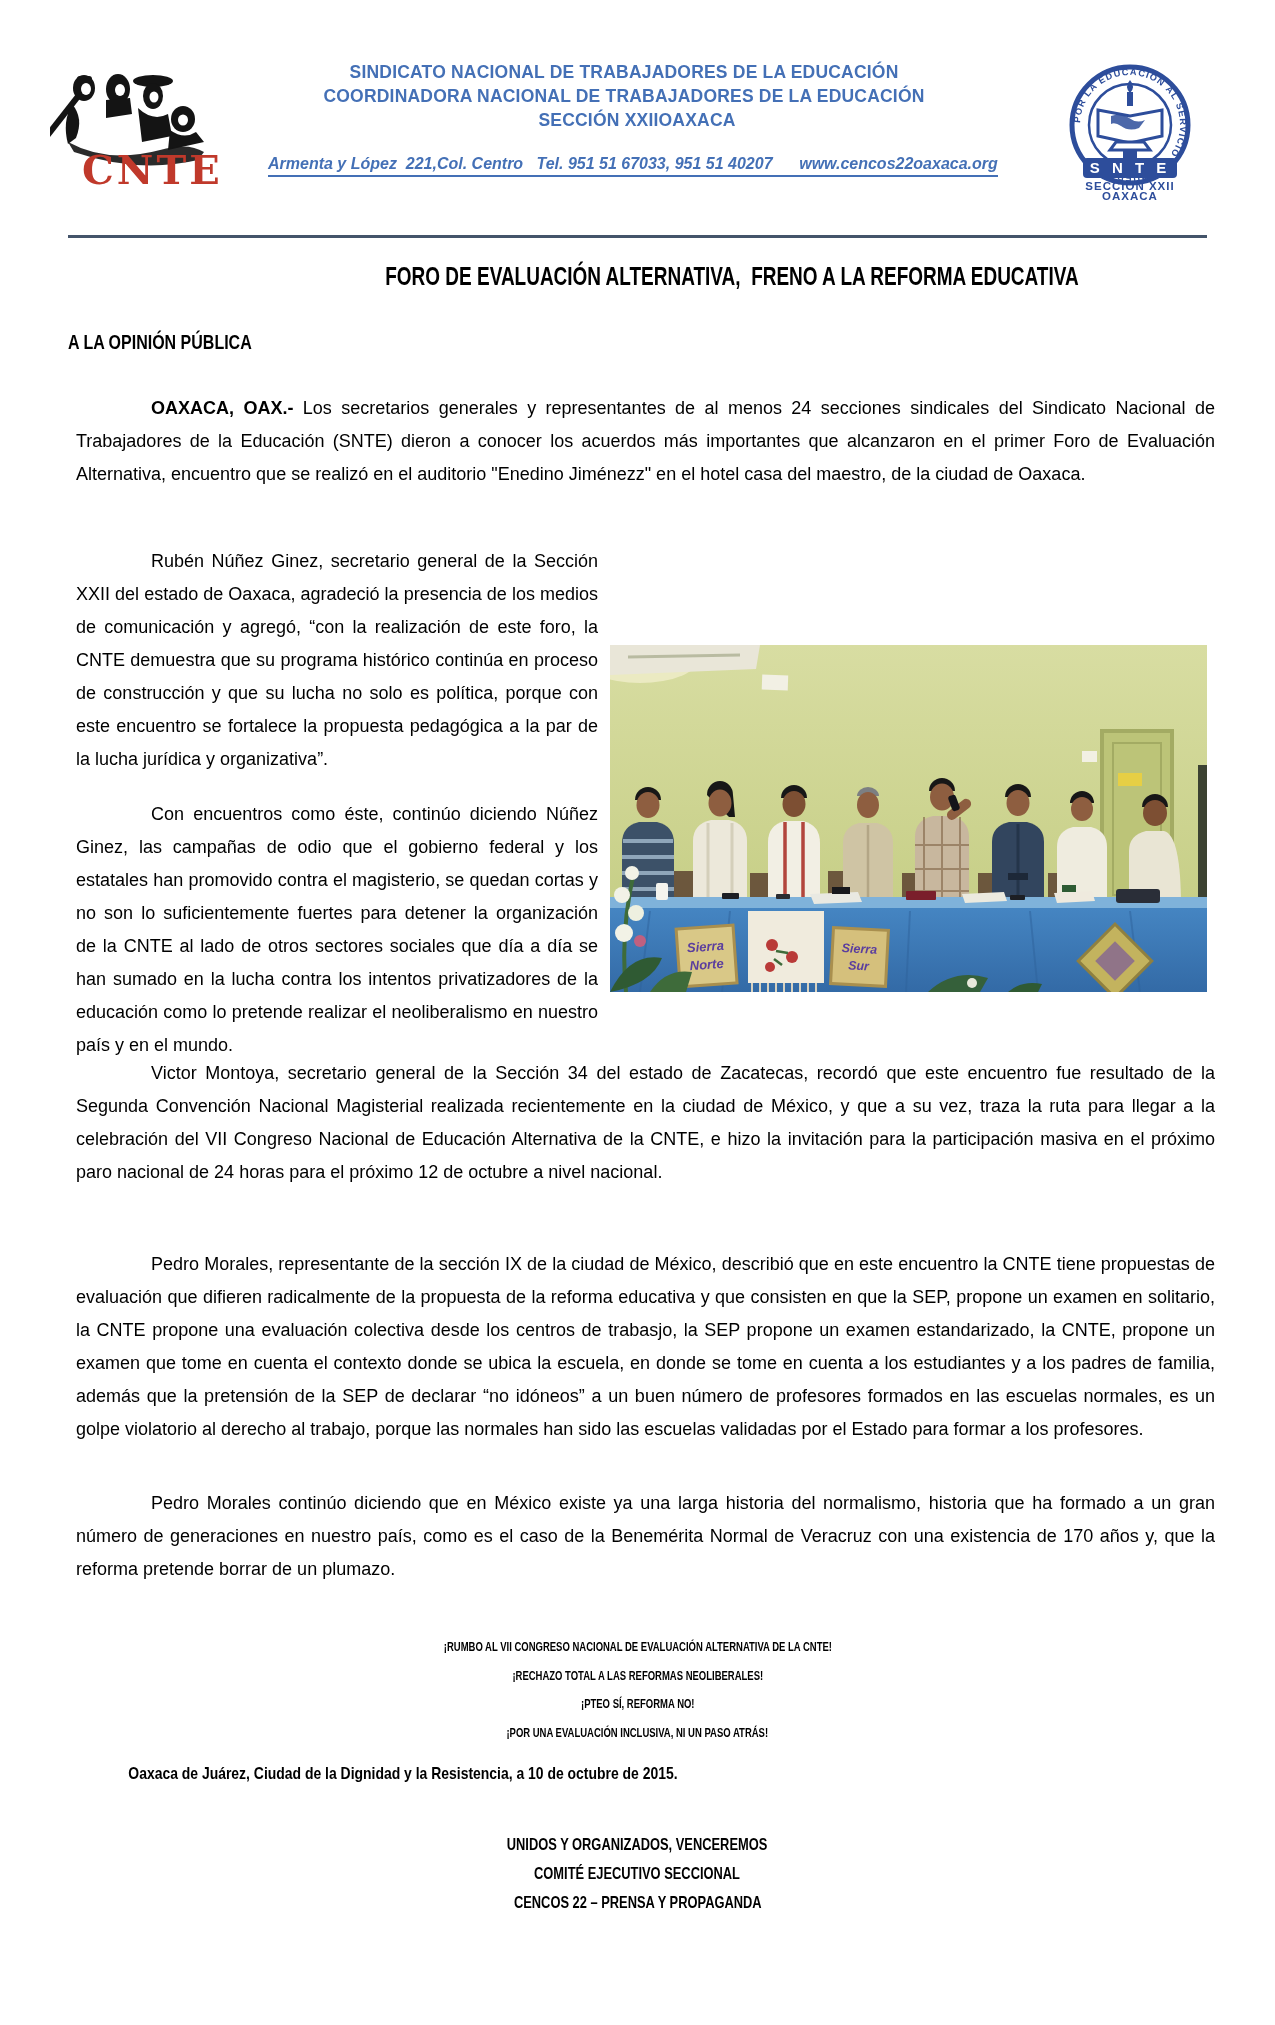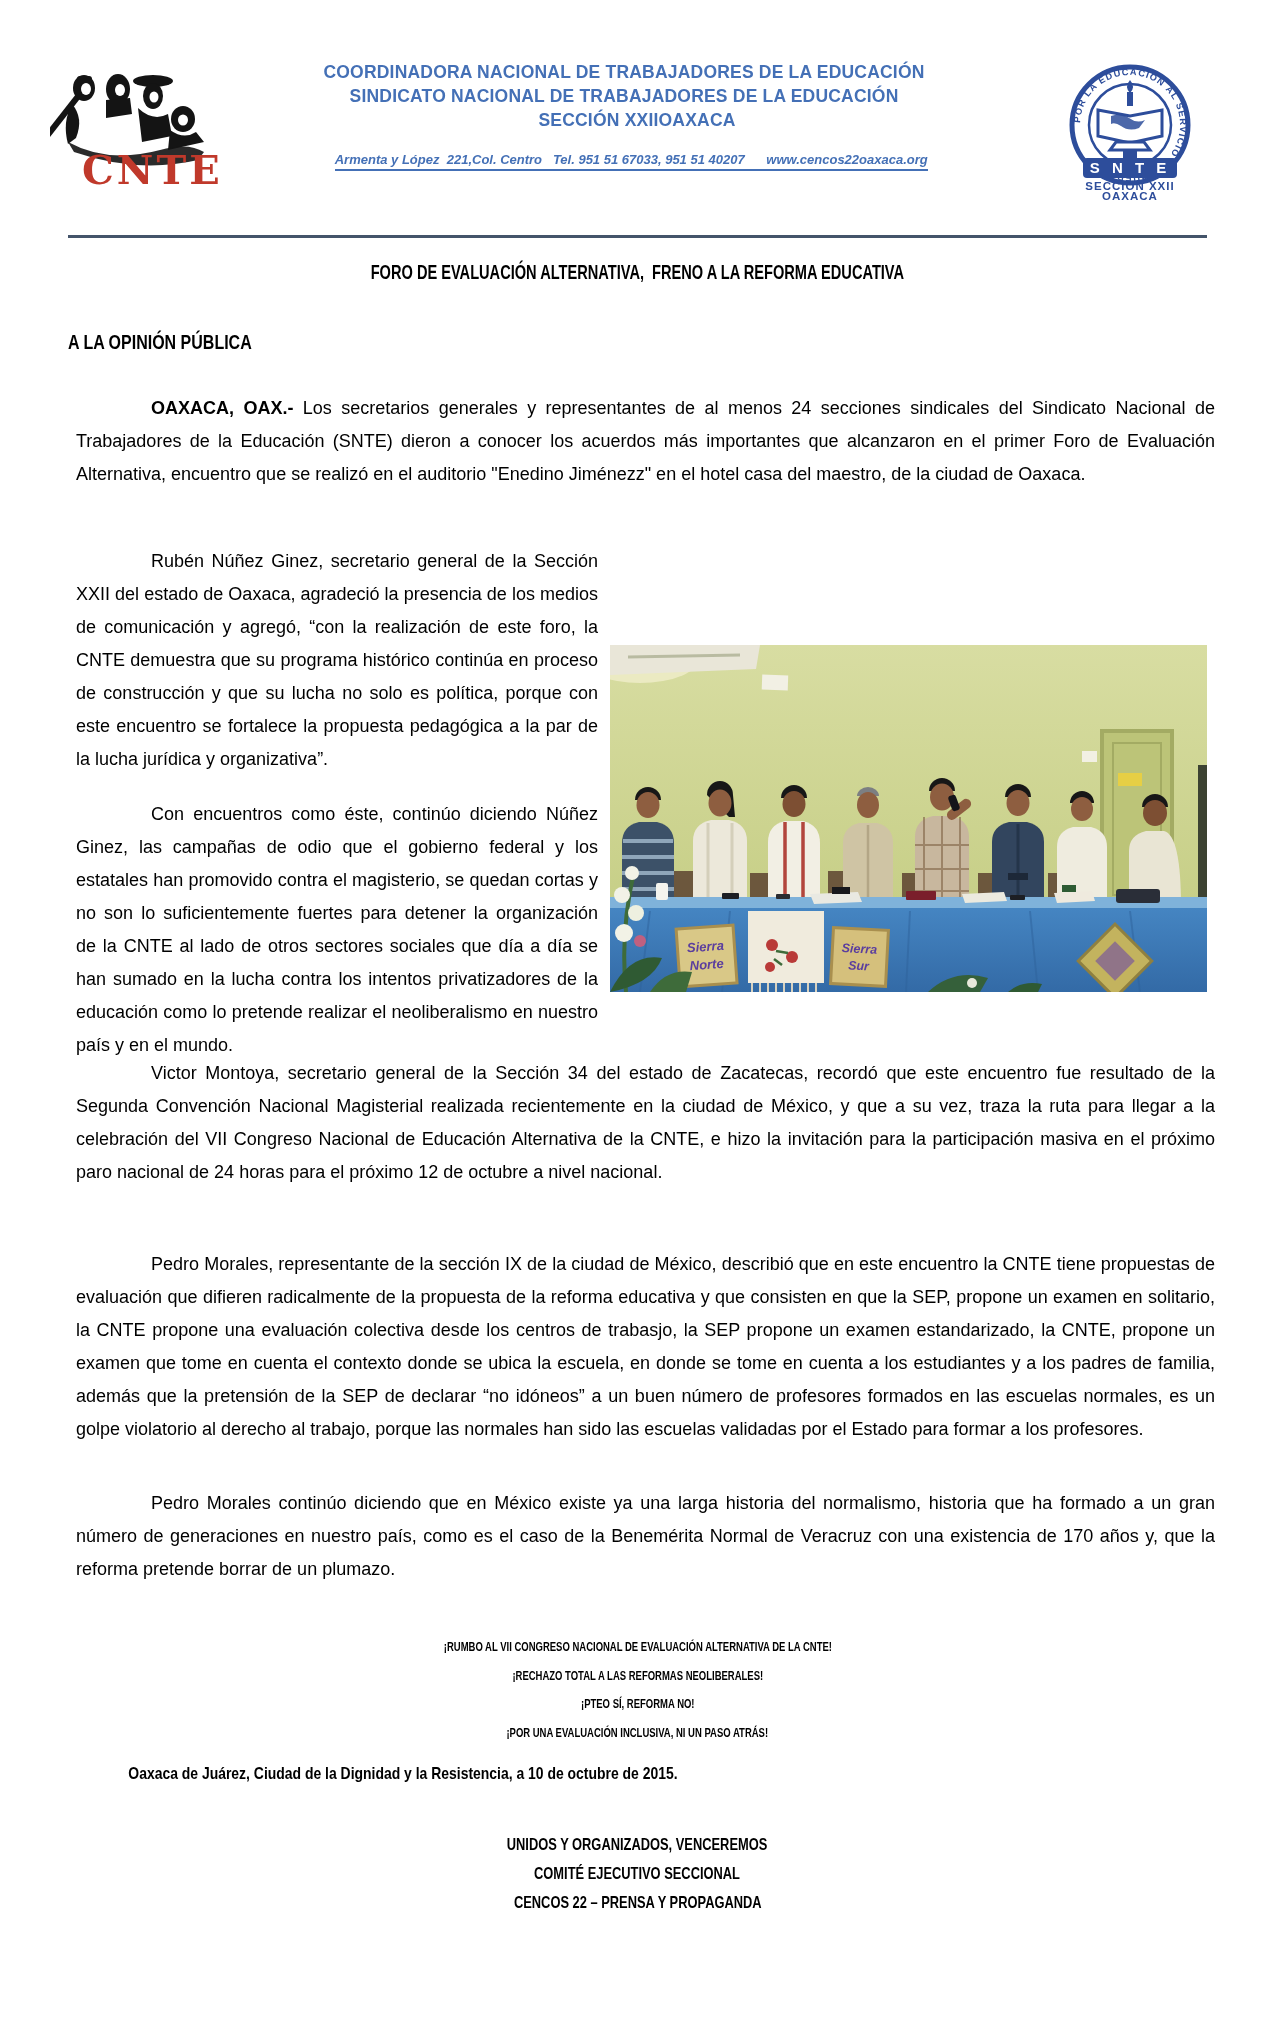--- a/index.html
+++ b/index.html
@@ -7,29 +7,29 @@
     width:1275px;height:2025px;background:#ffffff;position:relative;
     font-family:"Liberation Sans","DejaVu Sans",sans-serif;color:#000;
     overflow:hidden;
   }
   .abs{position:absolute;}
   
   .cnte-logo{left:50px;top:56px;width:170px;height:136px;}
   .header-center{left:233px;top:60px;width:782px;text-align:center;color:#4470b6;}
   .hc-line{font-weight:bold;font-size:17.5px;line-height:24px;letter-spacing:.2px;}
   .hc-line3{display:flex;justify-content:center;padding:0 112px 0 138px;}
-  .hc-address{margin-top:5px;font-size:13px;font-style:italic;font-weight:bold;white-space:pre;}
+  .hc-address{margin-top:5px;font-size:16px;font-style:italic;font-weight:bold;white-space:pre;}
   .hc-address span{display:inline-block;border-bottom:2px solid #4470b6;padding-bottom:2px;}
   .snte-logo{left:1053px;top:50px;width:155px;height:150px;}
   .rule{left:68px;top:235px;width:1139px;height:3px;background:#44546a;}
   
   .cond{display:inline-block;transform:scaleX(.73);transform-origin:center;white-space:pre-wrap;}
   .cond-l{display:inline-block;transform:scaleX(.8);transform-origin:left center;white-space:pre-wrap;}
   
-  .title{left:68px;top:261px;width:1139px;text-align:center;font-size:20px;font-weight:bold;}
+  .title{left:68px;top:261px;width:1139px;text-align:right;font-size:26px;font-weight:bold;}
   .salutation{left:68px;top:331px;width:600px;font-size:20px;font-weight:bold;}
   .para{width:1139px;font-size:18px;line-height:33px;text-align:justify;text-indent:75px;margin:8px;}
   .p1{left:68px;top:384px;}
   .p1 .lead{font-weight:bold;}
   .wrap{left:68px;top:537px;width:1139px;}
   .wrap .para{width:auto;}
   .photo{float:right;width:597px;height:347px;margin:108px 0 10px 12px;}
   .photo svg{display:block;width:597px;height:347px;}
   .p3{margin-top:22px;}
   .p4{left:68px;top:1049px;}
@@ -66,22 +66,22 @@
       <ellipse cx="36" cy="33" rx="5" ry="6"></ellipse>
       <ellipse cx="70" cy="34" rx="5" ry="6"></ellipse>
       <ellipse cx="104" cy="41" rx="4.5" ry="5.5"></ellipse>
       <ellipse cx="133" cy="64" rx="5" ry="5.5"></ellipse>
     </g>
     <text x="32" y="128" font-family="DejaVu Serif, serif" font-size="40" font-weight="bold" fill="#c0392b" letter-spacing="3">CNTE</text>
   </svg>
 </div>
 
 <div class="abs header-center">
+  <div class="hc-line">SINDICATO NACIONAL DE TRABAJADORES DE LA EDUCACIÓN</div>
   <div class="hc-line">COORDINADORA NACIONAL DE TRABAJADORES DE LA EDUCACIÓN</div>
-  <div class="hc-line">SINDICATO NACIONAL DE TRABAJADORES DE LA EDUCACIÓN</div>
   <div class="hc-line hc-line3">
     <span>SECCIÓN  XXII</span>
     <span>OAXACA</span>
   </div>
   <div class="hc-address">
     <span>Armenta y López  221,Col. Centro   Tel. 951 51 67033, 951 51 40207      www.cencos22oaxaca.org</span>
   </div>
 </div>
 
 <div class="abs snte-logo">

